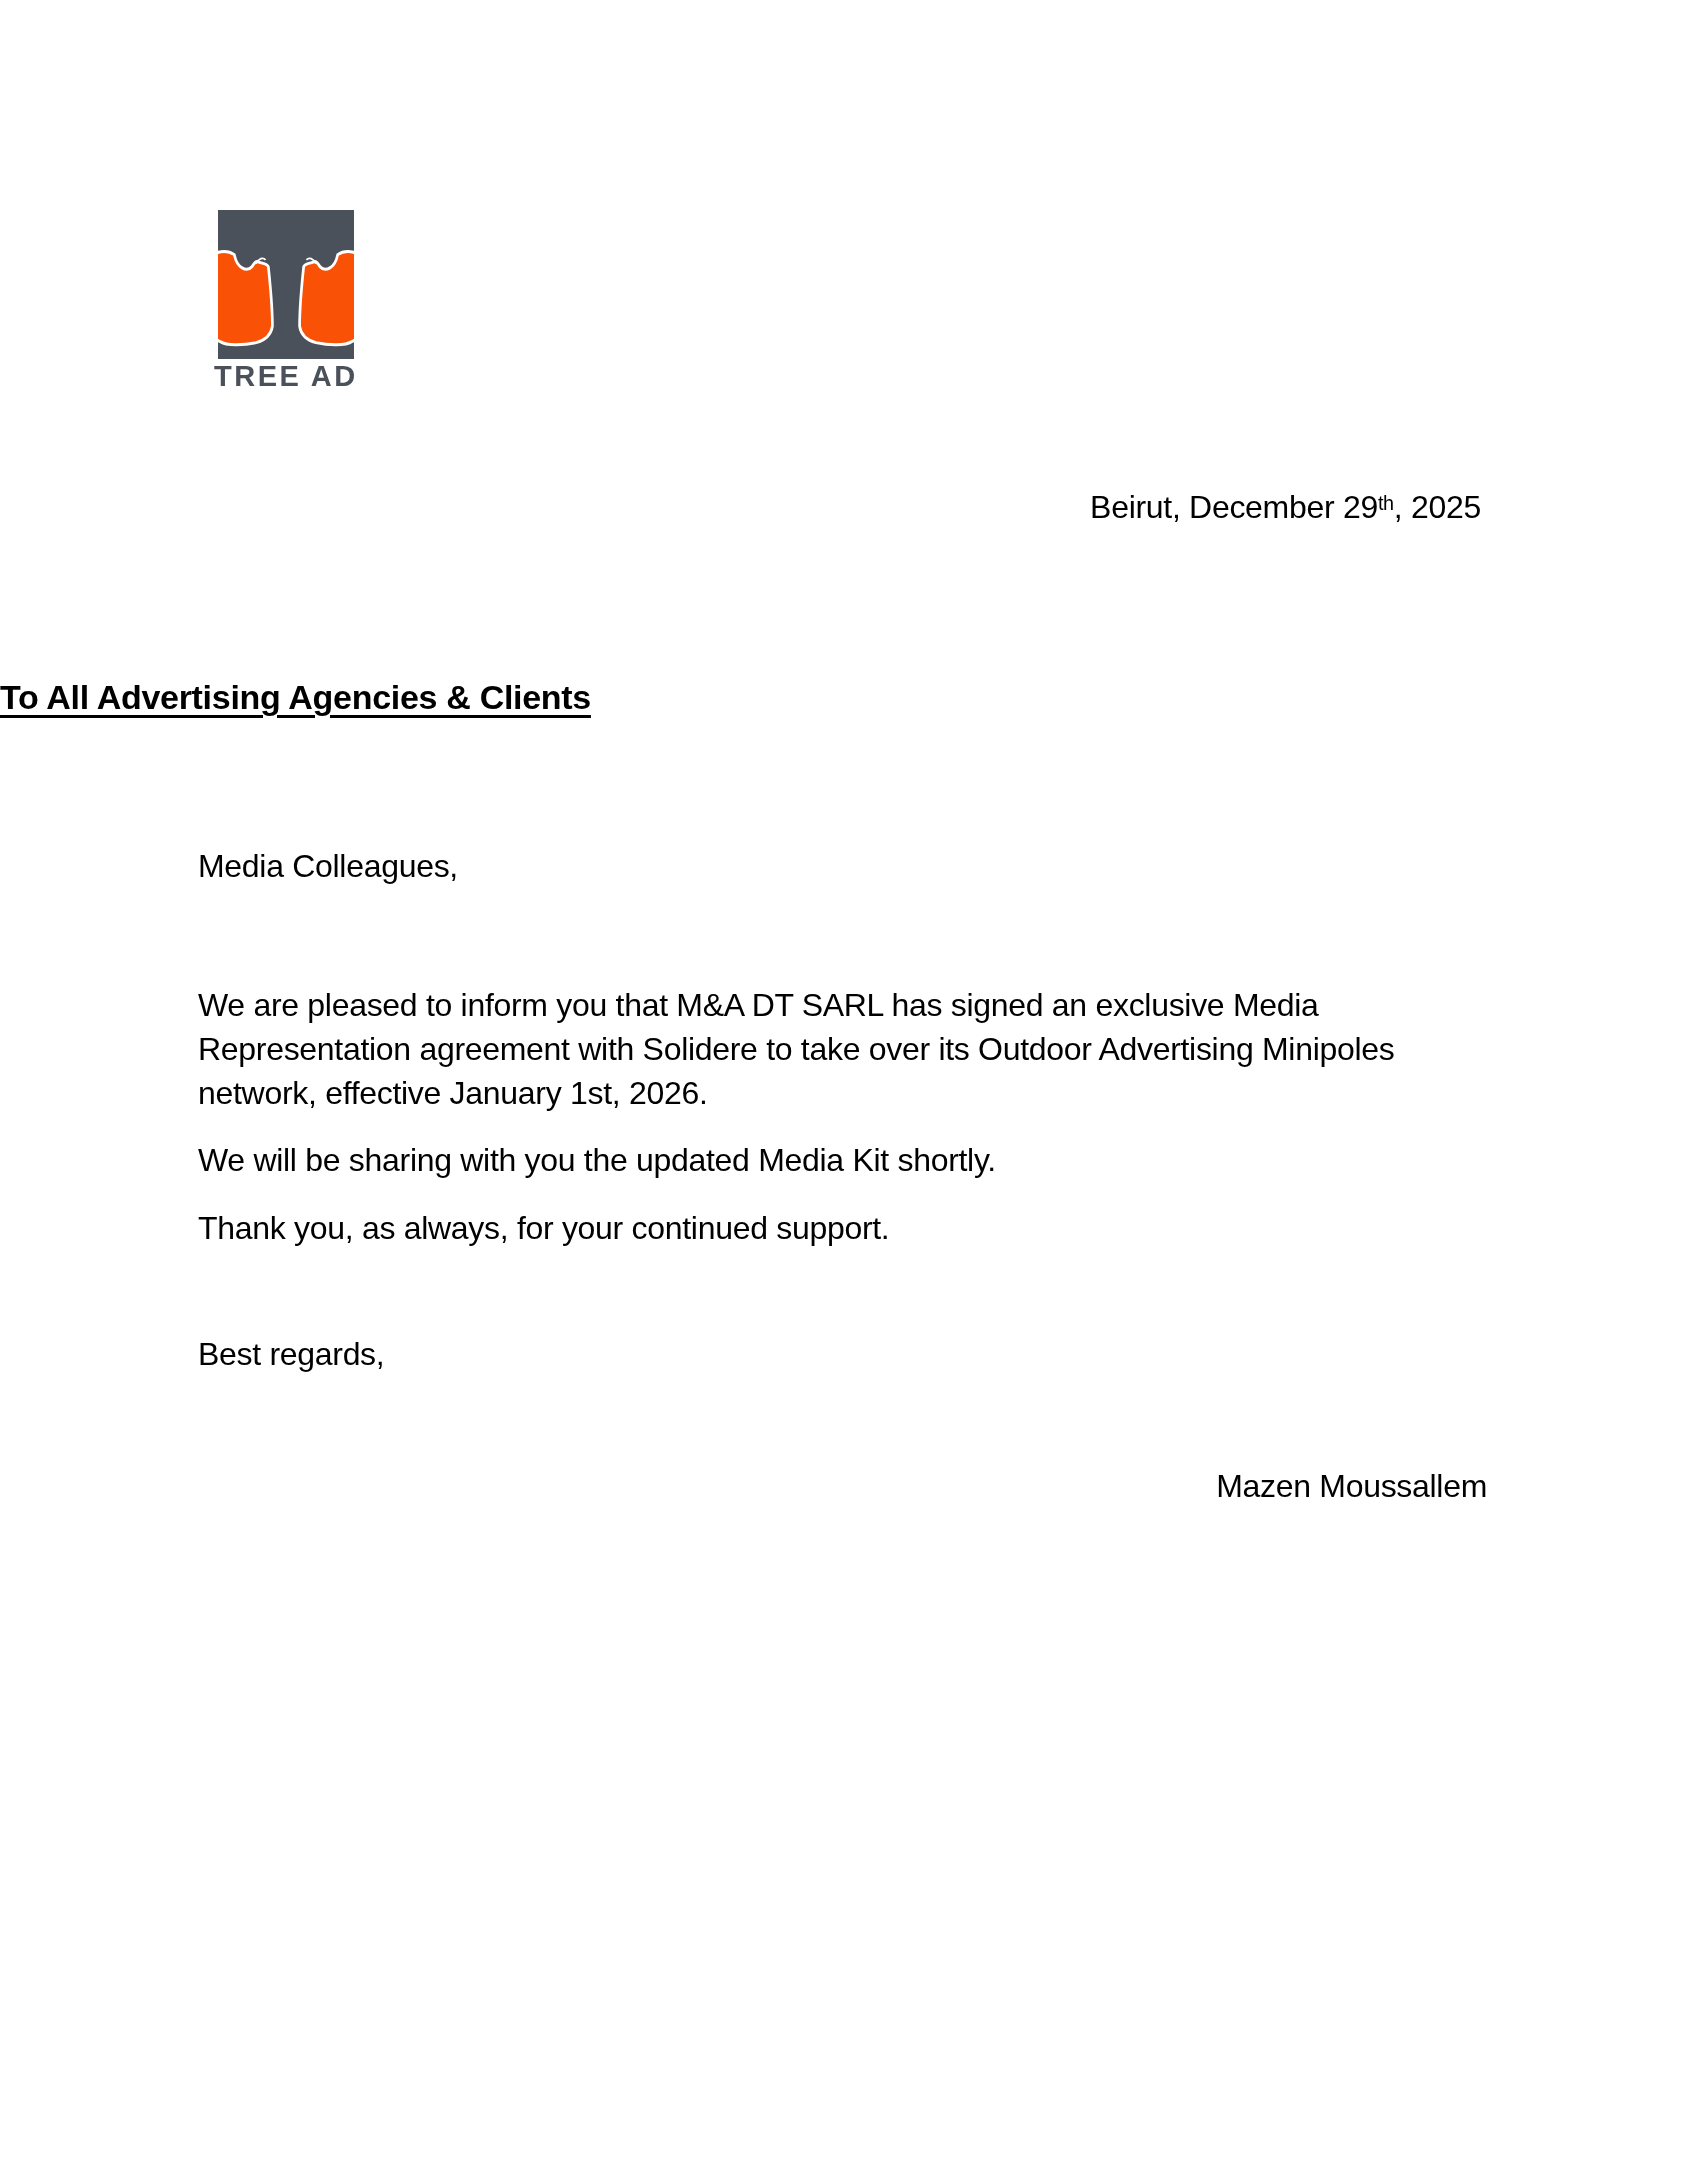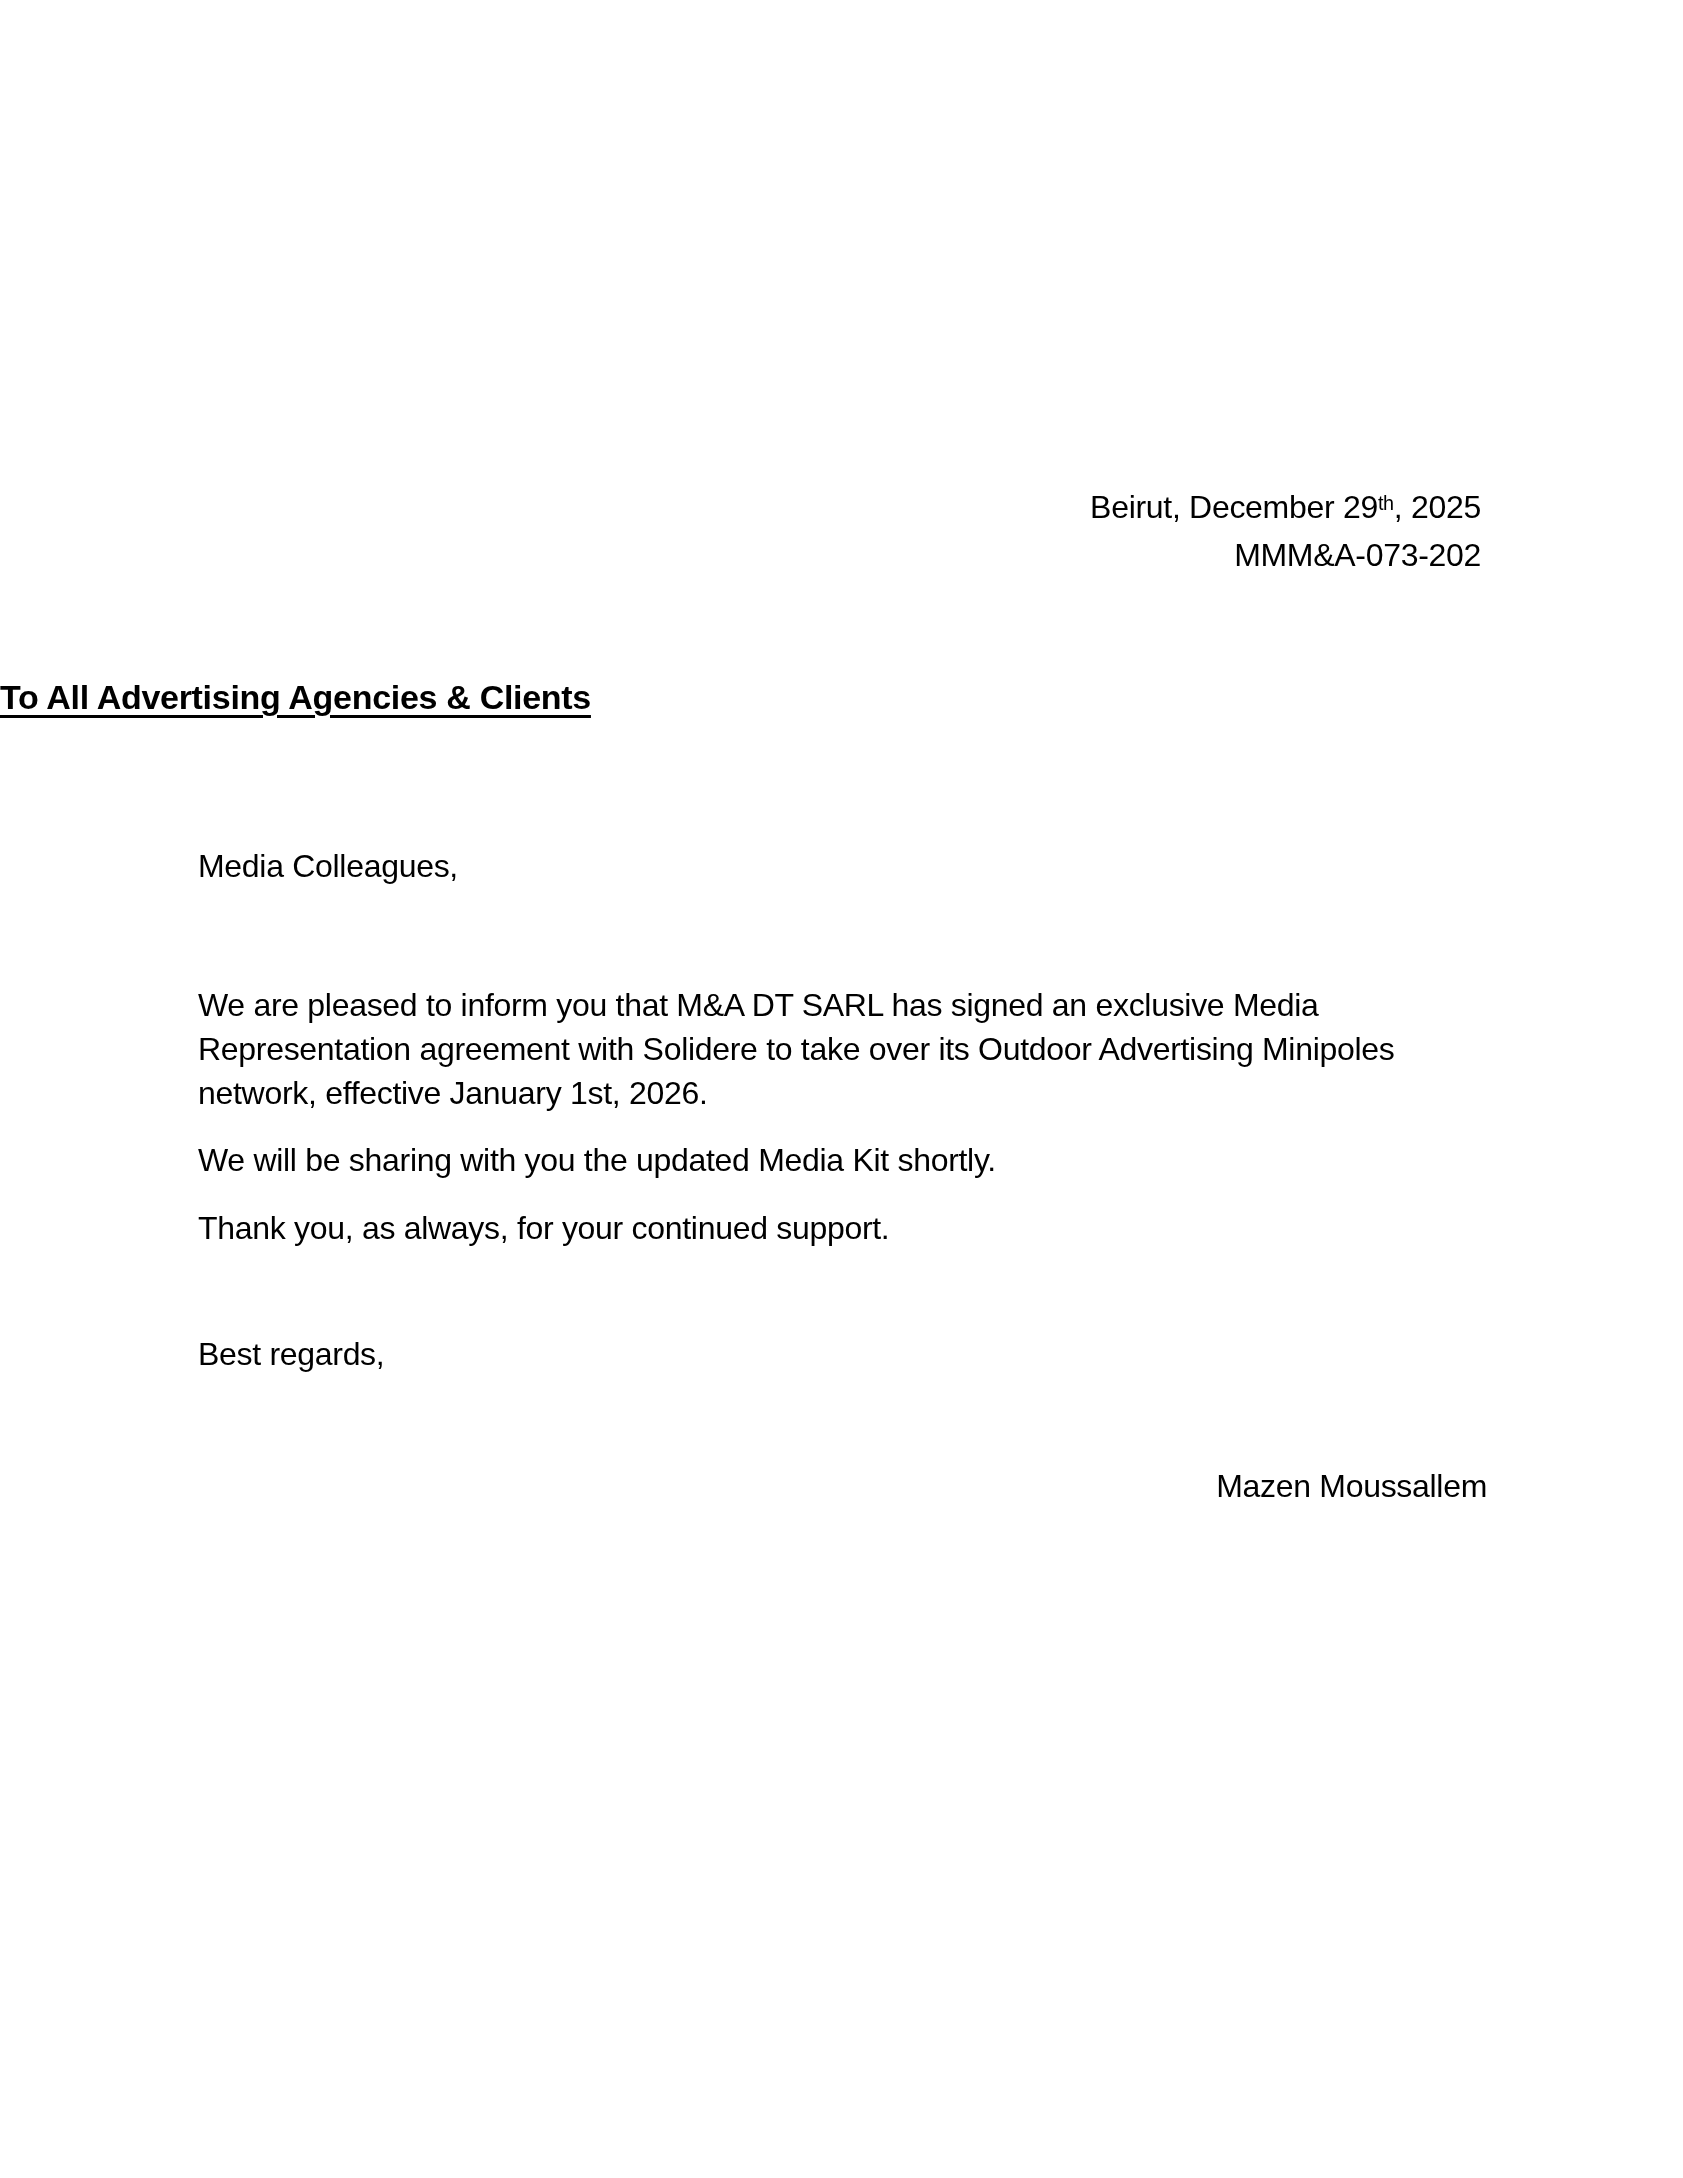--- a/index.html
+++ b/index.html
@@ -92,24 +92,49 @@
   .para-2   { margin-top: 23px !important; }
   .para-3   { margin-top: 24px !important; }
   .closing  { margin-top: 82px !important; }
   .signature{ margin-top: 88px !important; text-align: right; }
 </style>
 </head>
 <body>
 
 <div class="page">
 
+  <div class="logo-block">
+    <svg class="logo-mark" viewBox="0 0 100 100" preserveAspectRatio="none" xmlns="http://www.w3.org/2000/svg">
+      <rect x="0" y="0" width="100" height="100" fill="#4B515A"></rect>
+      <path class="orange-shape" d="M -2,29
+               C 4,27 9,28 12,30
+               C 14,39 21,42 25,38
+               C 27,35 28,34 30,35
+               C 33,36 36,36 37,38
+               C 39,55 40,68 40,78
+               C 39,84 34,87.5 28,89
+               C 18,91 6,91 2,88.5
+               C 0,88 -1,87 -2,86 Z" fill="#F95106"></path>
+      <path class="orange-shape" d="M 102,29
+               C 96,27 91,28 88,30
+               C 86,39 79,42 75,38
+               C 73,35 72,34 70,35
+               C 67,36 64,36 63,38
+               C 61,55 60,68 60,78
+               C 61,84 66,87.5 72,89
+               C 82,91 94,91 98,88.5
+               C 100,88 101,87 102,86 Z" fill="#F95106"></path>
+      <path class="curl" d="M 28,36 C 30,32.5 33,31.5 35,33.5"></path>
+      <path class="curl" d="M 72,36 C 70,32.5 67,31.5 65,33.5"></path>
+    </svg>
+    <div class="brand-text">TREE AD</div>
+  </div>
 
   <div class="date-block">
     <div><span>Beirut, December 29</span><span class="sup">th</span><span>, 2025</span></div>
-    <div>MMM&amp;A-073-202</div>
   </div>
 
   <div class="heading-row">
     <span class="heading-text">To All Advertising Agencies &amp; Clients</span>
   </div>
 
   <div class="body-block">
     <p class="salutation">Media Colleagues,</p>
     <p class="para-1">We are pleased to inform you that M&amp;A DT SARL has signed an exclusive Media Representation agreement with Solidere to take over its Outdoor Advertising Minipoles network, effective January 1st, 2026.</p>
     <p class="para-2">We will be sharing with you the updated Media Kit shortly.</p>

